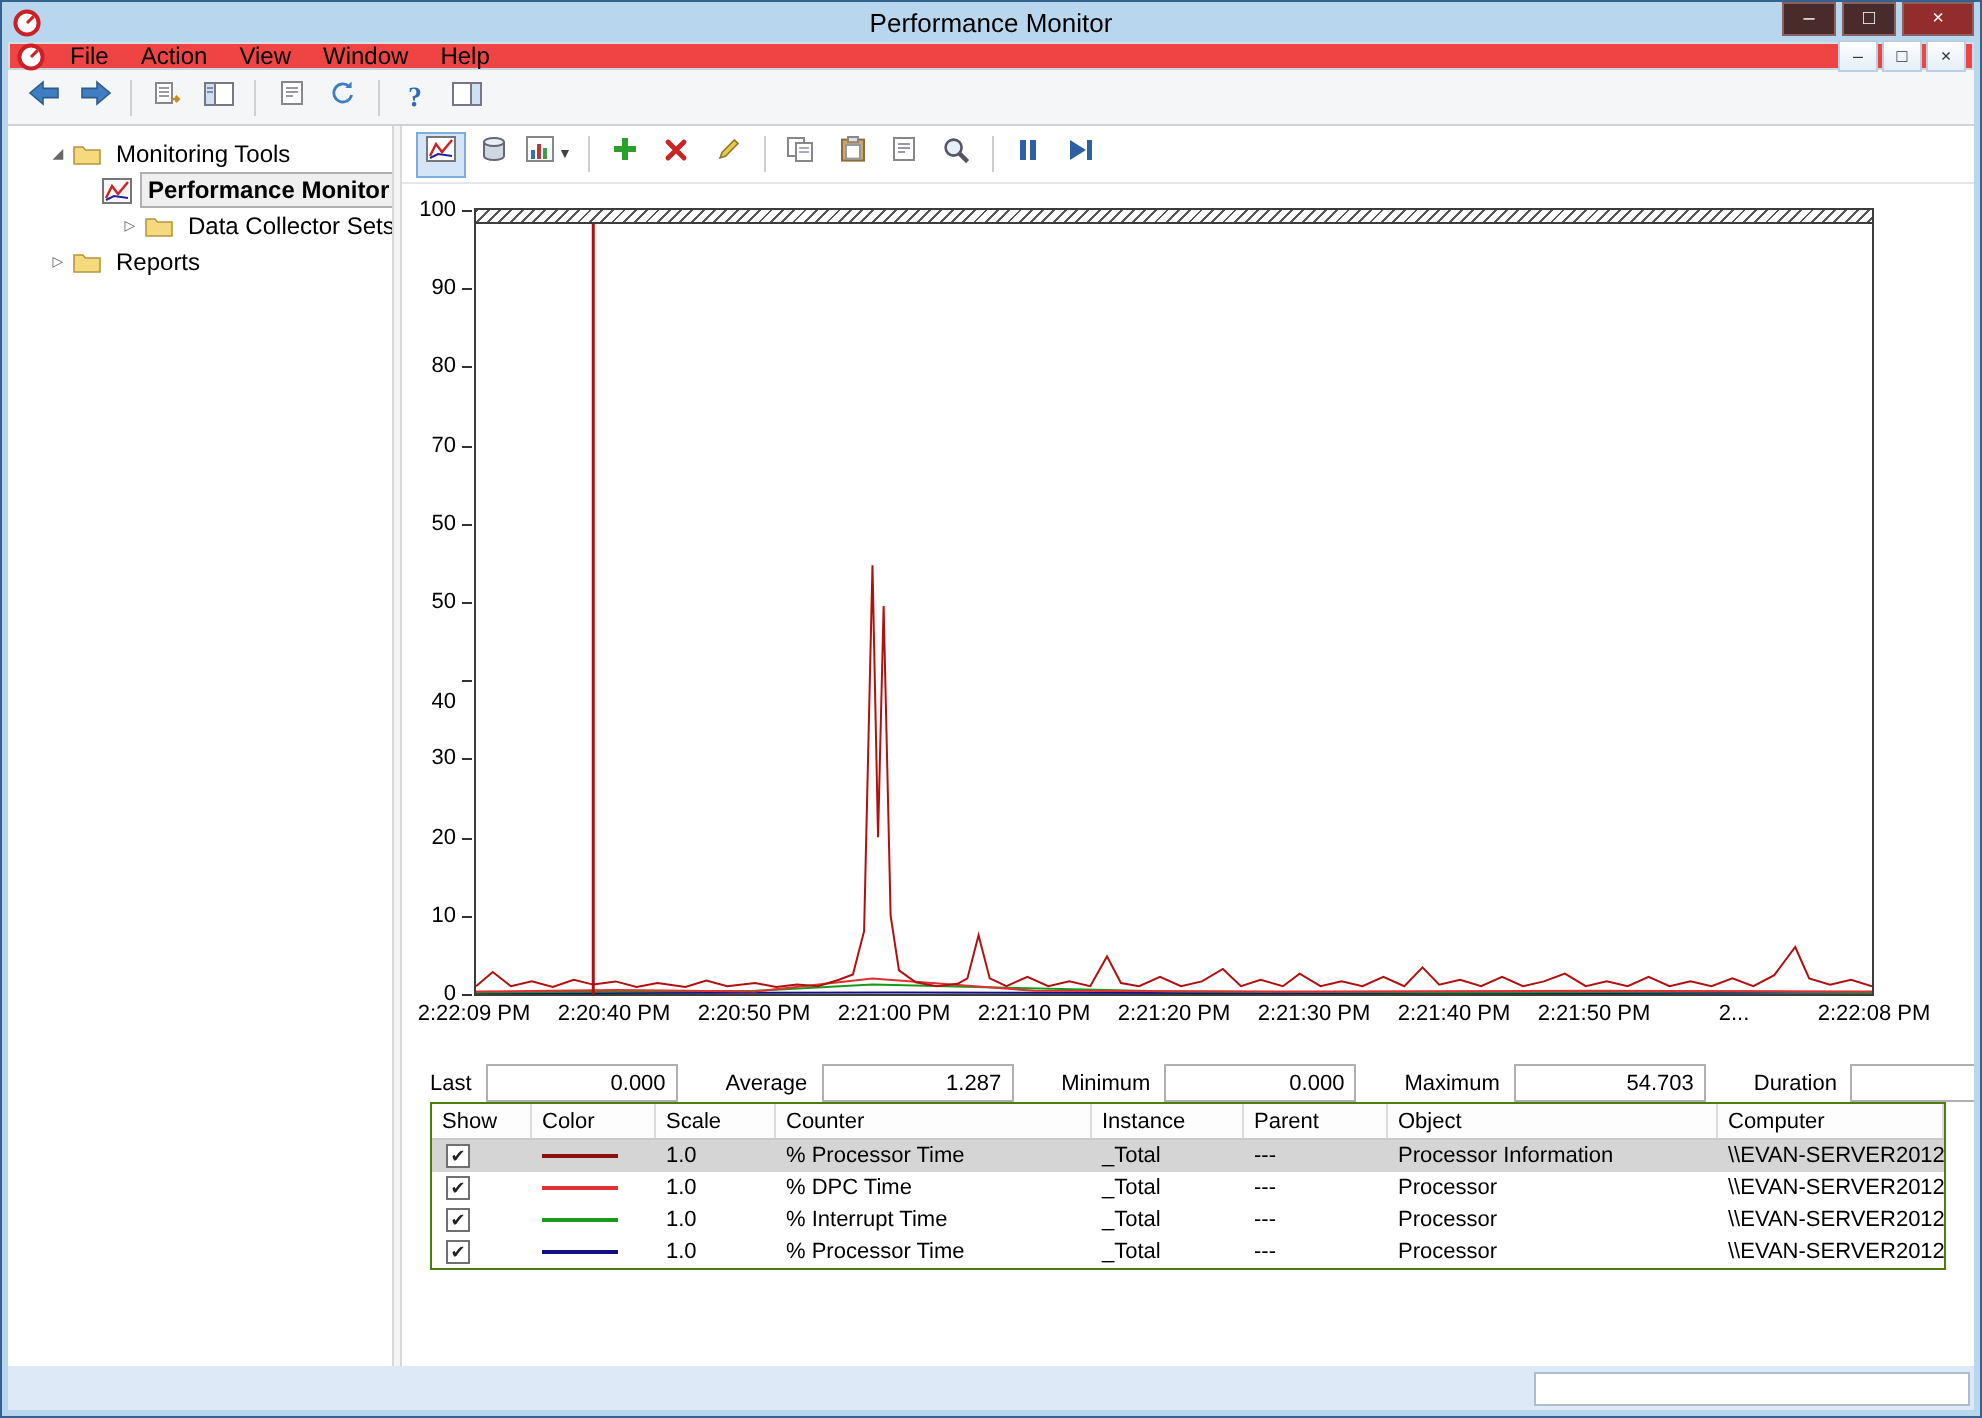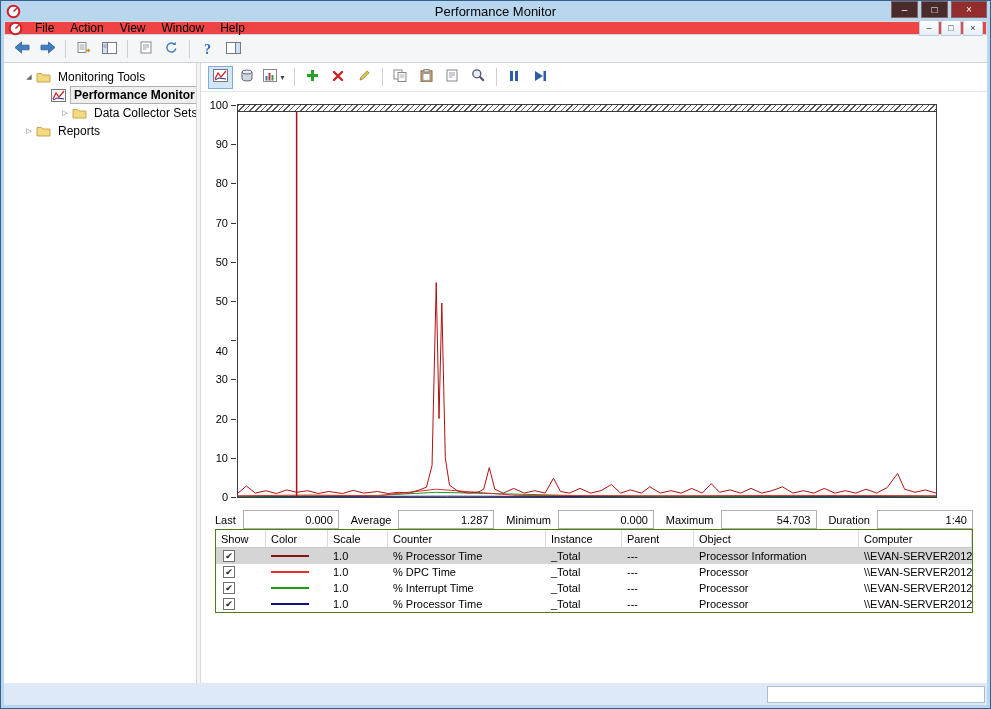--- a/index.html
+++ b/index.html
@@ -54,21 +54,21 @@
   .yaxis { position:absolute; left:0; top:0; width:36px; height:394px; font-size:11px; }
   .ylab { position:absolute; right:9px; transform:translateY(-50%);text-align:right; }
   .ytickmark { position:absolute; right:1px; width:5px; height:1px; background:#333; }
   .plot { margin:0 50px 0 36px; height:394px; border:1px solid #3c3c3c; position:relative; background:#fff; }
   .hatch { position:absolute; top:0; left:0; right:0; height:7px; border-bottom:1px solid #3c3c3c;
            background:repeating-linear-gradient(135deg,#555 0 1px,transparent 1px 4px); }
   svg.plot-svg { position:absolute; left:0; top:0; width:100%; height:100%; }
   .xaxis { position:relative; margin:3px 50px 0 36px; height:19px; font-size:11px; }
   .xlab { position:absolute; transform:translateX(-50%); white-space:nowrap; }
   
-  .stats-row { display:flex; justify-content:space-between; align-items:center; margin:12px 14px 0 14px; font-size:11px; }
+  .stats-row { display:flex; justify-content:space-between; align-items:center; margin:12px 14px 0 14px; font-size:11px;gap:24px; }
   .stat-pair { display:flex; align-items:center; gap:7px; }
   .stat-box { width:96px; height:19px; border:1px solid #b0b0b0; background:#fff;
               display:flex; align-items:center; justify-content:flex-end; padding:0 5px; }
   
   .legend { margin:0 14px 0 14px; border:1px solid #4d7c0f; font-size:11px; }
   .lg-grid { display:grid; grid-template-columns:50px 62px 60px 158px 76px 72px 165px minmax(0,1fr); }
   .lg-header { height:18px; border-bottom:1px solid #c9c9c9; background:#fdfdfd; }
   .lg-hcell { display:flex; align-items:center; padding:0 5px; border-right:1px solid #dcdcdc; overflow:hidden; }
   .lg-row { height:16px; align-items:center; }
   .lg-row.sel { background:#d5d5d5; }
@@ -335,20 +335,33 @@
         <div class="plot">
           <svg class="plot-svg" preserveAspectRatio="none" viewBox="0 0 1000 392">
               <polyline points="0.0,391.6 300.0,391.2 600.0,391.6 1000.0,391.4" fill="none" stroke="#101080" stroke-width="1" vector-effect="non-scaling-stroke"></polyline>
               <polyline points="0.0,391.2 200.0,390.4 284.0,387.3 500.0,390.8 700.0,391.2 900.0,390.8 1000.0,391.2" fill="none" stroke="#1a9a1a" stroke-width="1" vector-effect="non-scaling-stroke"></polyline>
               <polyline points="0.0,390.8 100.0,390.0 200.0,390.8 284.0,384.2 400.0,390.4 600.0,390.8 800.0,390.4 1000.0,390.8" fill="none" stroke="#e03030" stroke-width="1" vector-effect="non-scaling-stroke"></polyline>
               <polyline points="0.0,388.1 12.0,381.0 25.0,388.1 40.0,385.7 55.0,388.5 70.0,384.9 84.0,387.3 100.0,385.7 115.0,388.5 130.0,386.5 150.0,388.5 165.0,385.3 180.0,388.1 200.0,386.5 215.0,388.5 230.0,387.3 245.0,388.1 260.0,384.9 270.0,382.2 278.0,360.6 284.0,177.6 288.0,313.6 292.0,198.0 297.0,352.8 303.0,380.2 315.0,386.1 330.0,388.1 345.0,386.9 352.0,384.2 360.0,362.6 368.0,384.2 380.0,388.1 395.0,383.4 410.0,388.1 425.0,385.7 440.0,388.1 452.0,373.2 462.0,386.5 475.0,388.1 490.0,383.4 505.0,388.1 520.0,385.7 535.0,379.5 548.0,388.1 562.0,384.9 578.0,388.1 590.0,381.8 605.0,388.1 620.0,385.7 635.0,388.1 650.0,383.4 665.0,388.1 678.0,378.7 690.0,387.3 705.0,384.9 720.0,388.1 735.0,383.4 750.0,388.1 765.0,385.7 780.0,381.8 795.0,388.1 810.0,385.7 825.0,388.1 840.0,383.4 855.0,388.1 870.0,385.7 885.0,388.1 900.0,384.2 915.0,388.1 930.0,382.6 945.0,368.5 955.0,384.2 970.0,387.3 985.0,384.9 1000.0,388.1" fill="none" stroke="#b01010" stroke-width="1" vector-effect="non-scaling-stroke"></polyline>
               <line x1="84.0" y1="6" x2="84.0" y2="392" stroke="#b01010" stroke-width="1.5" vector-effect="non-scaling-stroke"></line>
             </svg>
           <div class="hatch"></div>
         </div>
+        <div class="xaxis">
+            <div class="xlab" style="left: 0%;">2:22:09 PM</div>
+            <div class="xlab" style="left: 10%;">2:20:40 PM</div>
+            <div class="xlab" style="left: 20%;">2:20:50 PM</div>
+            <div class="xlab" style="left: 30%;">2:21:00 PM</div>
+            <div class="xlab" style="left: 40%;">2:21:10 PM</div>
+            <div class="xlab" style="left: 50%;">2:21:20 PM</div>
+            <div class="xlab" style="left: 60%;">2:21:30 PM</div>
+            <div class="xlab" style="left: 70%;">2:21:40 PM</div>
+            <div class="xlab" style="left: 80%;">2:21:50 PM</div>
+            <div class="xlab" style="left: 90%;">2...</div>
+            <div class="xlab" style="left: 100%;">2:22:08 PM</div>
+          </div>
       </div>
 
       <div class="stats-row">
           <div class="stat-pair">
             <span class="stat-label">Last</span>
             <div class="stat-box">0.000</div>
           </div>
           <div class="stat-pair">
             <span class="stat-label">Average</span>
             <div class="stat-box">1.287</div>

